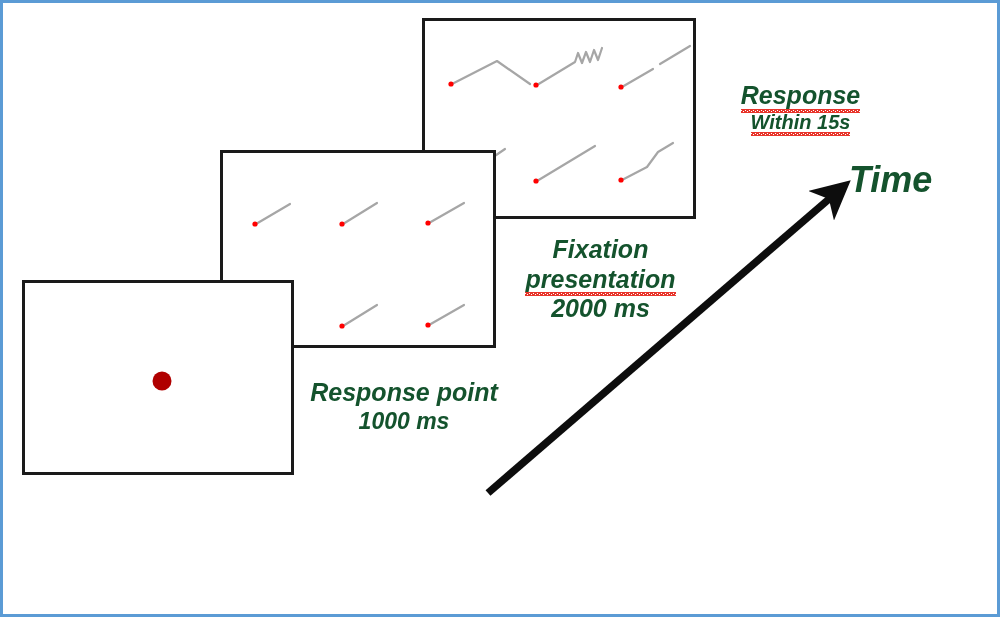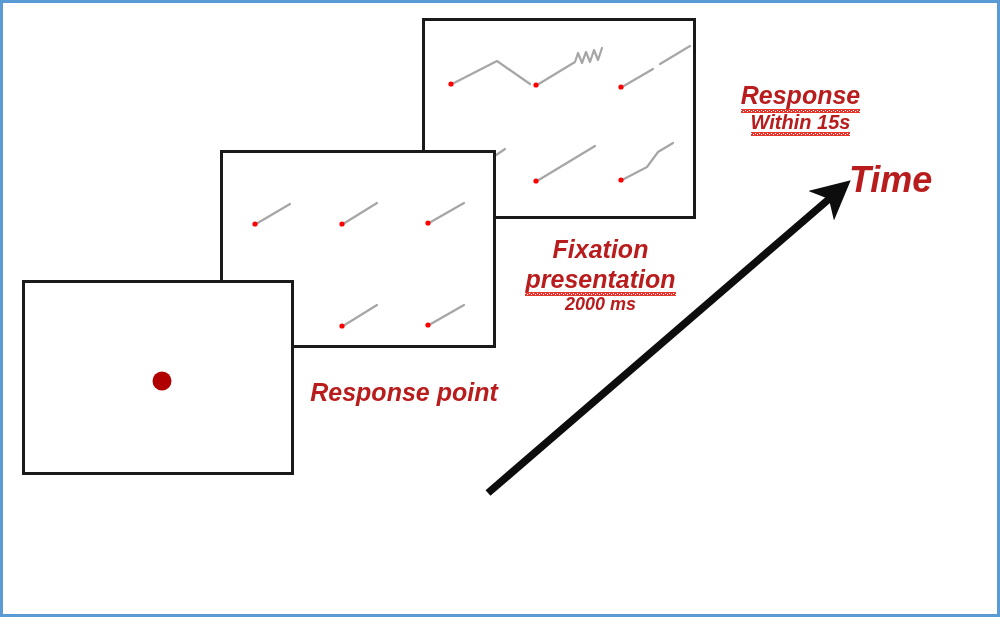--- a/index.html
+++ b/index.html
@@ -60,21 +60,21 @@
     left: 0; top: 0;
     width: 100%;
     height: 100%;
     display: block;
   }
   .label {
     position: absolute;
     font-family: "Liberation Sans", sans-serif;
     font-style: italic;
     font-weight: bold;
-    color: #b91c1c;
+    color: #14532d;
     text-align: center;
     line-height: 1.18;
     white-space: nowrap;
     z-index: 40;
   }
   .label .line1 { display: block; }
   .label .line2 { display: block; }
   .sq {
     position: relative;
     display: inline-block;
@@ -110,21 +110,21 @@
     font-size: 25px;
   }
   #label-fixation .line2 { font-size: 23px; font-weight: bold; }
 
   #label-stimulus {
     left: 505px;
     top: 232px;
     width: 185px;
     font-size: 25px;
   }
-  #label-stimulus .line3 { display: block; font-size: 18px; }
+  #label-stimulus .line3 { display: block; font-size: 25px; }
 
   #label-response {
     left: 705px;
     top: 78px;
     width: 185px;
     font-size: 25px;
   }
   #label-response .line2 { font-size: 20px; }
 
   #label-time {
@@ -205,20 +205,21 @@
       <defs>
         <marker id="arrowhead" markerWidth="5.2" markerHeight="5.2" refX="2.6" refY="2.6" orient="auto">
           <path d="M0,0 L5.2,2.6 L0,5.2 L1.35,2.6 Z" fill="#0d0d0d"></path>
         </marker>
       </defs>
       <line x1="485" y1="490" x2="833" y2="190" stroke="#0d0d0d" stroke-width="7.5" marker-end="url(#arrowhead)"></line>
     </svg>
 
     <div class="label" id="label-fixation">
       <span class="line1">Response point</span>
+      <span class="line2">1000 ms</span>
     </div>
 
     <div class="label" id="label-stimulus">
       <span class="line1">Fixation</span>
       <span class="line2"><span class="sq">presentation</span></span>
       <span class="line3">2000 ms</span>
     </div>
 
     <div class="label" id="label-response">
       <span class="line1"><span class="sq">Response</span></span>

